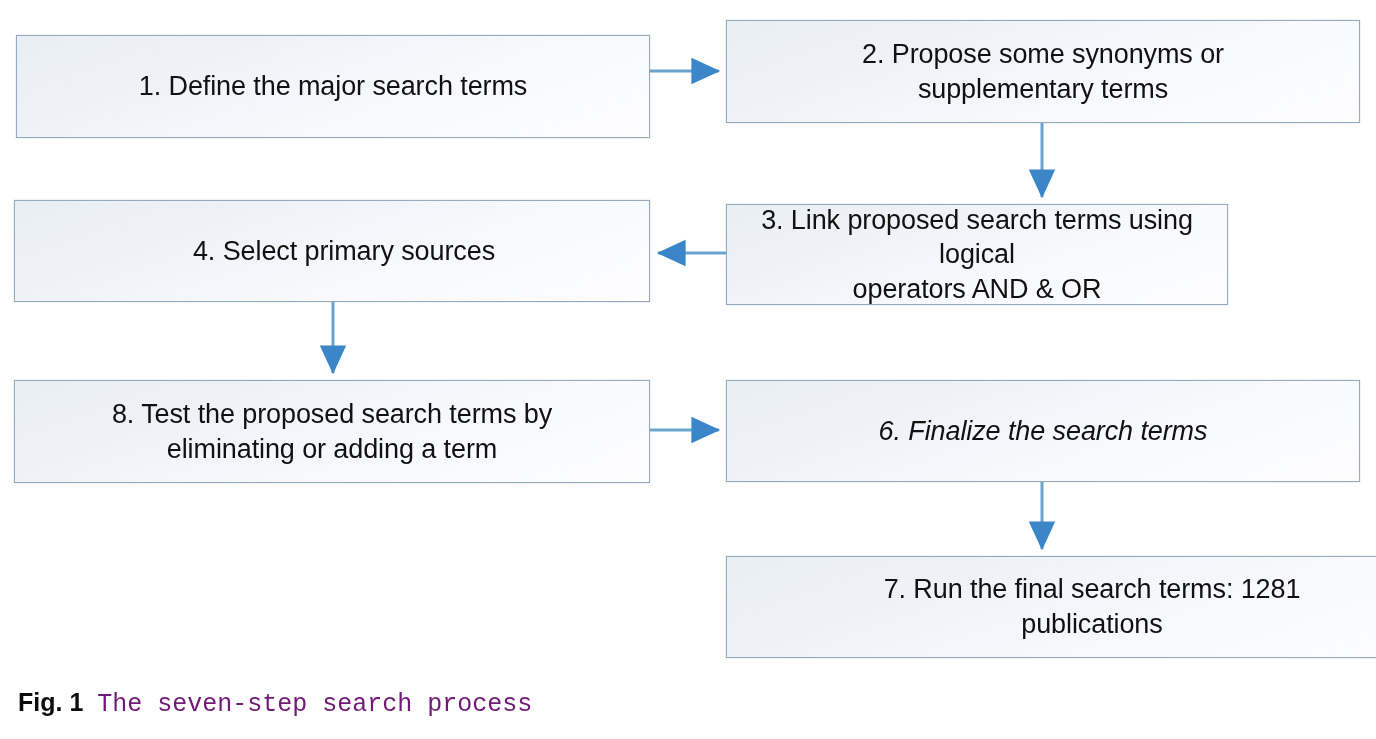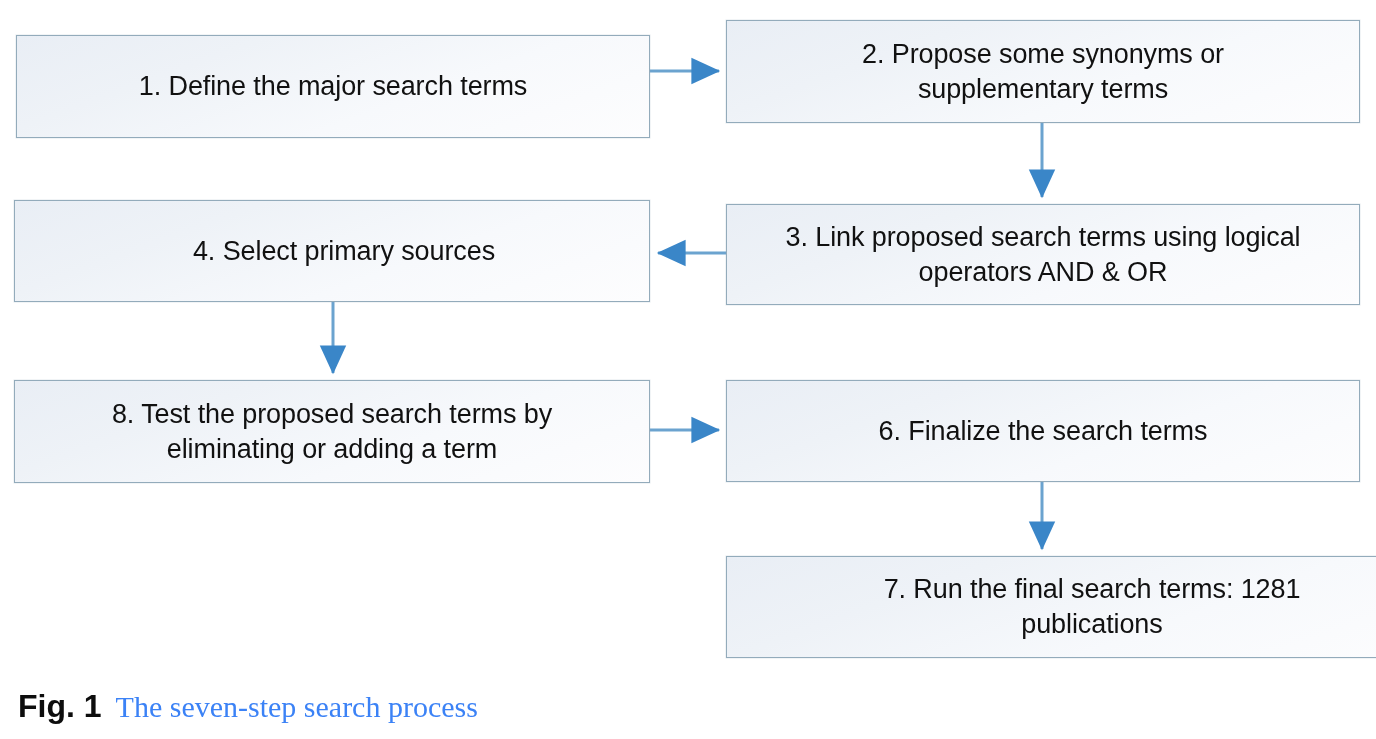--- a/index.html
+++ b/index.html
@@ -50,43 +50,43 @@
     font-size: 27px;
     line-height: 1.28;
     color: #111111;
     text-align: center;
     letter-spacing: -0.1px;
     white-space: pre-line;
   }
   
   #box-1 { left: 16px;  top: 20px;  width: 634px; height: 103px; margin-top: 15px; }
   #box-2 { left: 726px; top: 20px;  width: 634px; height: 103px; }
-  #box-3 { left: 726px; top: 204px; width: 634px; height: 101px; }
+  #box-3 { left: 726px; top: 204px; width: 502px; height: 101px; }
   #box-4 { left: 14px;  top: 200px; width: 636px; height: 102px; padding-left: 40px; }
   #box-5 { left: 14px;  top: 380px; width: 636px; height: 103px; }
-  #box-6 { left: 726px; top: 380px; width: 634px; height: 102px; }
+  #box-6 { left: 726px; top: 380px; width: 634px; height: 102px; font-style: italic; }
   #box-7 { left: 726px; top: 556px; width: 732px; height: 102px; }
 
   .caption {
     position: absolute;
     left: 18px;
     top: 688px;
     width: 1340px;
     white-space: nowrap;
   }
   .caption-tag {
     font-family: "Liberation Sans", sans-serif;
     font-weight: bold;
-    font-size: 32px;
+    font-size: 25px;
     color: #0d0d0d;
   }
   .caption-text {
-    font-family: Liberation Serif, serif;
-    font-size: 30px;
-    color: #3b82f6;
+    font-family: Liberation Mono, monospace;
+    font-size: 25px;
+    color: #701a75;
     margin-left: 14px;
   }
 </style>
 </head>
 <body>
 
 <div id="figure-root">
 
   <div class="flow-canvas">
 

